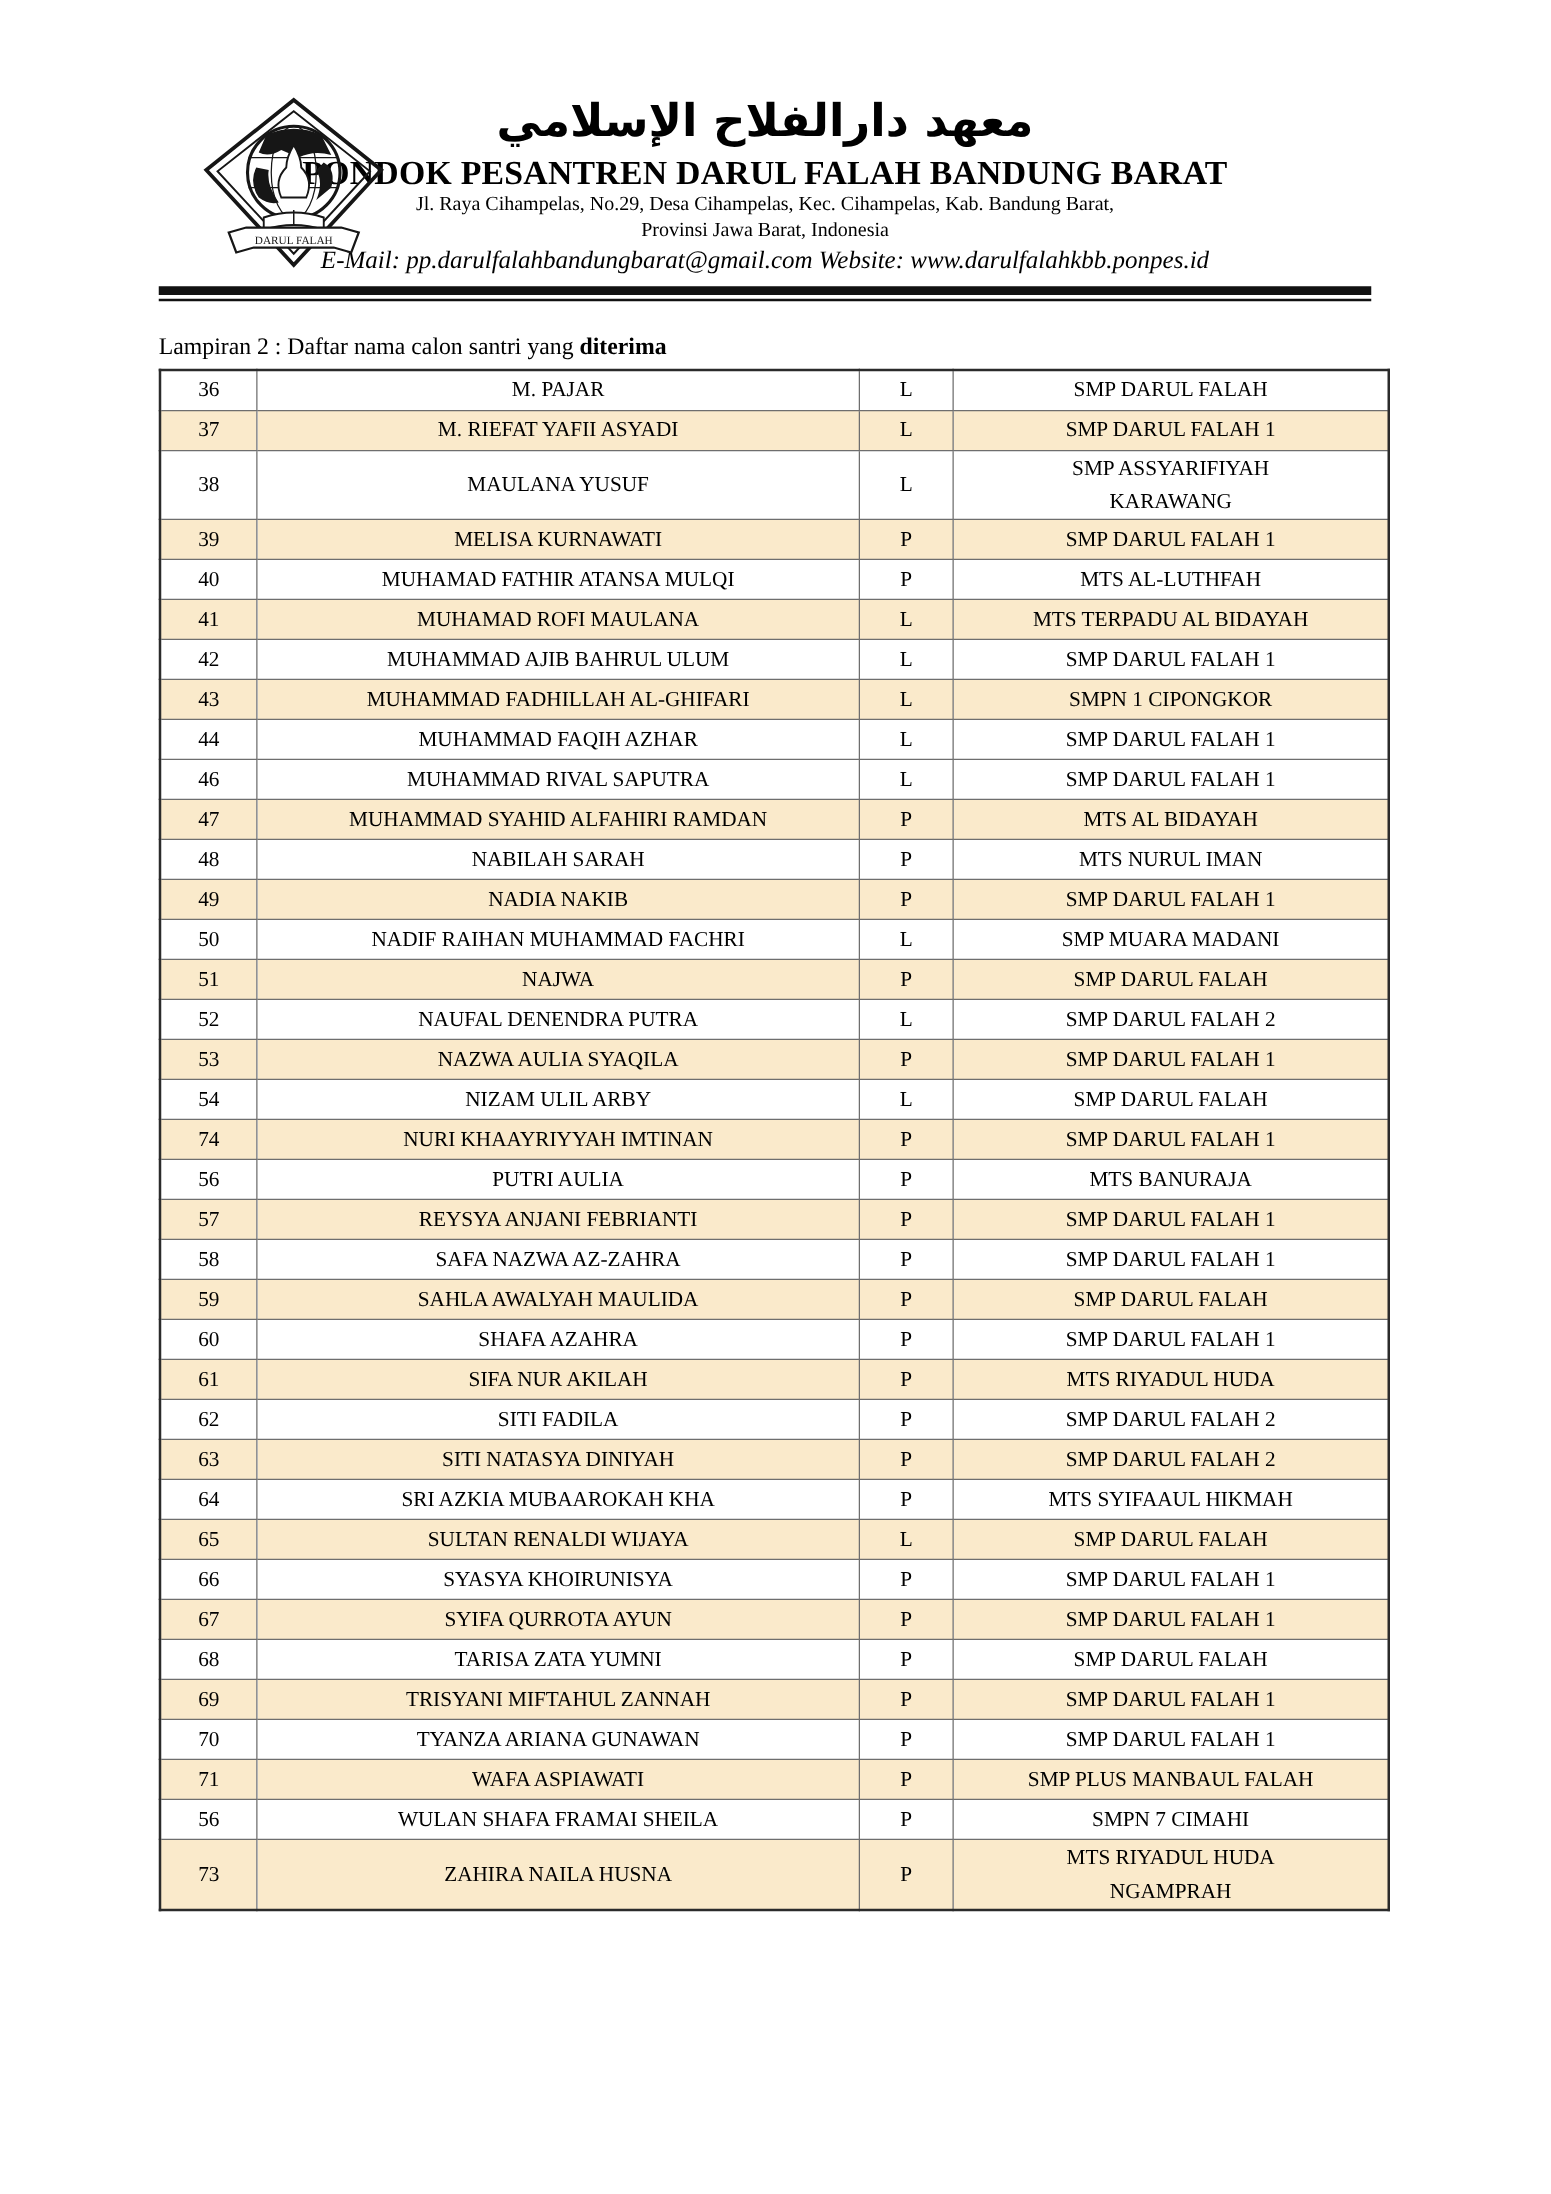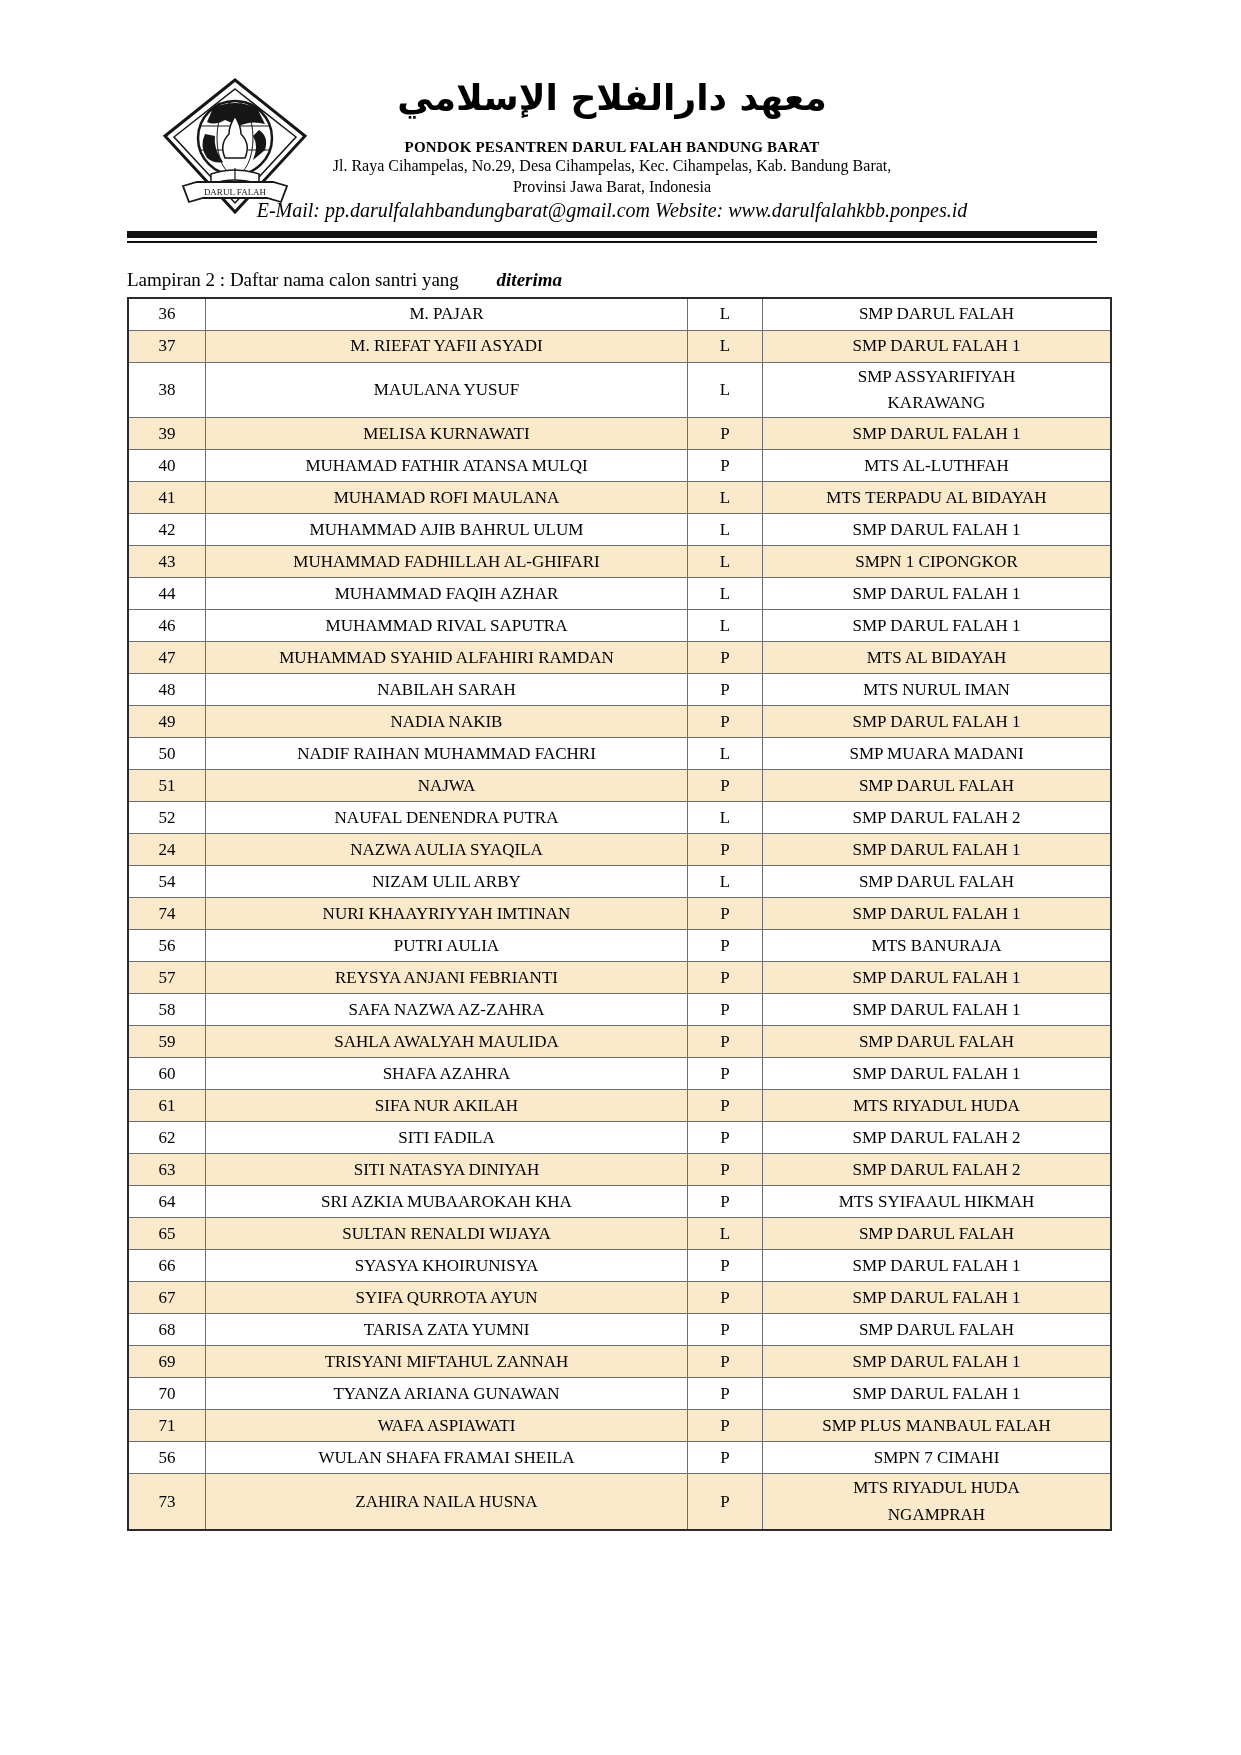--- a/index.html
+++ b/index.html
@@ -14,32 +14,32 @@
   }
   .content{position:relative;margin-left:127px;width:970px;}
   
   .header{position:relative;padding-top:76px;}
   .logo{position:absolute;left:28px;top:76px;width:160px;height:140px;}
   .header-text{text-align:center;}
   .arabic{
     font-family:"DejaVu Sans", sans-serif;
     font-size:36px;line-height:1.2;font-weight:bold;text-align:center;
   }
-  .org-name{font-size:15px;font-weight:bold;margin-top:20px;letter-spacing:.2px;}
+  .org-name{font-size:27px;font-weight:bold;margin-top:4px;letter-spacing:.2px;}
   .addr{font-size:16px;line-height:1.3;}
   .contact{font-size:20px;font-style:italic;margin-top:1px;}
   .divider{
     margin-top:9px;
     border-top:7px solid #111;
     border-bottom:2px solid #111;
     height:3px;
   }
   
   .lampiran{margin-top:26px;font-size:19px;}
-  .lampiran .emph{font-weight:bold;font-style:italic;margin-left:33px;}
+  .lampiran .emph{font-weight:bold;}
   
   table.students{
     margin-top:6px;
     border-collapse:collapse;
     width:970px;
     border:2px solid #2b2b2b;
     table-layout:fixed;
   }
   table.students td{
     border:1px solid #6e6e6e;
@@ -195,21 +195,21 @@
             <td class="col-gender">P</td>
             <td class="col-school">SMP DARUL FALAH</td>
           </tr>
           <tr>
             <td class="col-no">52</td>
             <td class="col-name">NAUFAL DENENDRA PUTRA</td>
             <td class="col-gender">L</td>
             <td class="col-school">SMP DARUL FALAH 2</td>
           </tr>
           <tr class="hl">
-            <td class="col-no">24</td>
+            <td class="col-no">53</td>
             <td class="col-name">NAZWA AULIA SYAQILA</td>
             <td class="col-gender">P</td>
             <td class="col-school">SMP DARUL FALAH 1</td>
           </tr>
           <tr>
             <td class="col-no">54</td>
             <td class="col-name">NIZAM ULIL ARBY</td>
             <td class="col-gender">L</td>
             <td class="col-school">SMP DARUL FALAH</td>
           </tr>

